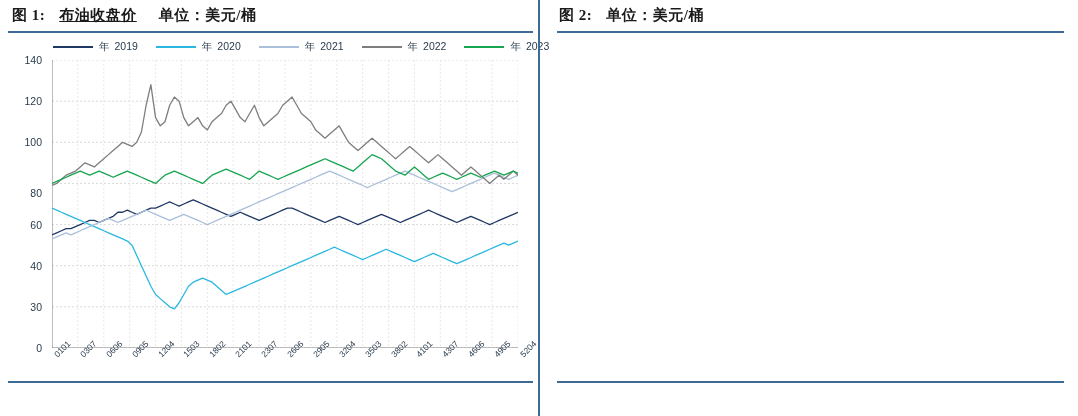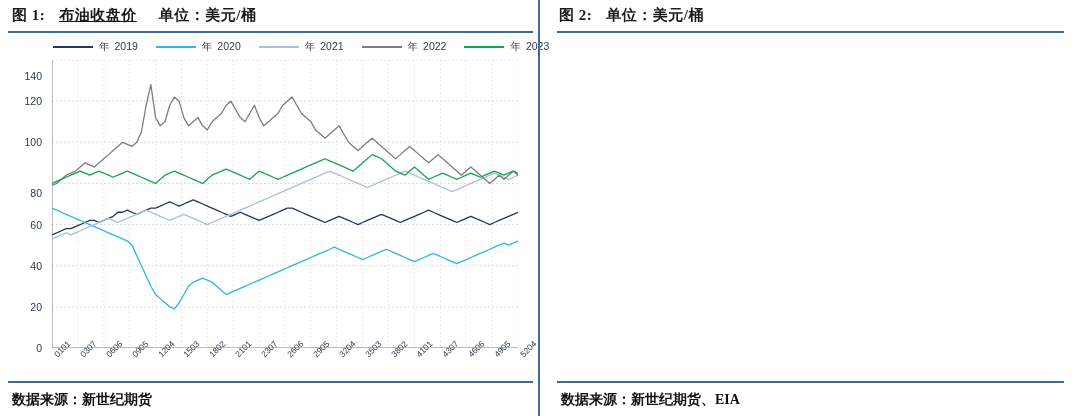--- a/index.html
+++ b/index.html
@@ -103,27 +103,27 @@
             <span class="lg-swatch" style="background: rgb(126, 126, 126);"></span>
             <span class="lg-text"><span class="yr">年</span>2022</span>
           </div>
           <div class="lg-item">
             <span class="lg-swatch" style="background: rgb(24, 165, 81);"></span>
             <span class="lg-text"><span class="yr">年</span>2023</span>
           </div>
         </div>
       <div class="c1-ylabels" id="c1-ylabels">
           <div class="c1-ylab" style="top: 288px;">0</div>
-          <div class="c1-ylab" style="top: 246.857px;">20</div>
+          <div class="c1-ylab" style="top: 246.857px;">30</div>
           <div class="c1-ylab" style="top: 205.714px;">40</div>
           <div class="c1-ylab" style="top: 164.571px; margin-left: 24px;">60</div>
           <div class="c1-ylab" style="top: 117px; margin-top: 16px;">80</div>
           <div class="c1-ylab" style="top: 82.2857px;">100</div>
           <div class="c1-ylab" style="top: 41.1429px;">120</div>
-          <div class="c1-ylab" style="top: 16px;">140</div>
+          <div class="c1-ylab" style="top: 0px;">140</div>
         </div>
       <div class="c1-plot">
         <svg id="c1-svg" width="466" height="288" viewBox="0 0 466 288" preserveAspectRatio="none">
             <line x1="0" y1="288" x2="466" y2="288" stroke="#c9c9c9" stroke-width="0.7" stroke-dasharray="2,2"></line>
             <line x1="0" y1="246.85714285714286" x2="466" y2="246.85714285714286" stroke="#c9c9c9" stroke-width="0.7" stroke-dasharray="2,2"></line>
             <line x1="0" y1="205.71428571428572" x2="466" y2="205.71428571428572" stroke="#c9c9c9" stroke-width="0.7" stroke-dasharray="2,2"></line>
             <line x1="0" y1="164.57142857142858" x2="466" y2="164.57142857142858" stroke="#c9c9c9" stroke-width="0.7" stroke-dasharray="2,2"></line>
             <line x1="0" y1="123.42857142857144" x2="466" y2="123.42857142857144" stroke="#c9c9c9" stroke-width="0.7" stroke-dasharray="2,2"></line>
             <line x1="0" y1="82.28571428571428" x2="466" y2="82.28571428571428" stroke="#c9c9c9" stroke-width="0.7" stroke-dasharray="2,2"></line>
             <line x1="0" y1="41.14285714285717" x2="466" y2="41.14285714285717" stroke="#c9c9c9" stroke-width="0.7" stroke-dasharray="2,2"></line>
@@ -173,29 +173,27 @@
           <div class="c1-xlab" style="left: 336.556px;">3802</div>
           <div class="c1-xlab" style="left: 362.444px;">4101</div>
           <div class="c1-xlab" style="left: 388.333px;">4307</div>
           <div class="c1-xlab" style="left: 414.222px;">4606</div>
           <div class="c1-xlab" style="left: 440.111px;">4905</div>
           <div class="c1-xlab" style="left: 466px;">5204</div>
         </div>
     </div>
 
     <div class="rule-bottom"></div>
-    <div class="source">数据来源：新世纪期货</div>
   </div>
 
   <div class="divider-v"></div>
 
   <div class="panel panel-right">
 
     <div class="panel-title">
       <span class="t-num">图 2:</span>
       <span class="t-unit">单位：美元/桶</span>
     </div>
     <div class="rule-top"></div>
 
     <div class="rule-bottom"></div>
-    <div class="source">数据来源：新世纪期货、EIA</div>
   </div>
 </div>
 
 </body></html>

